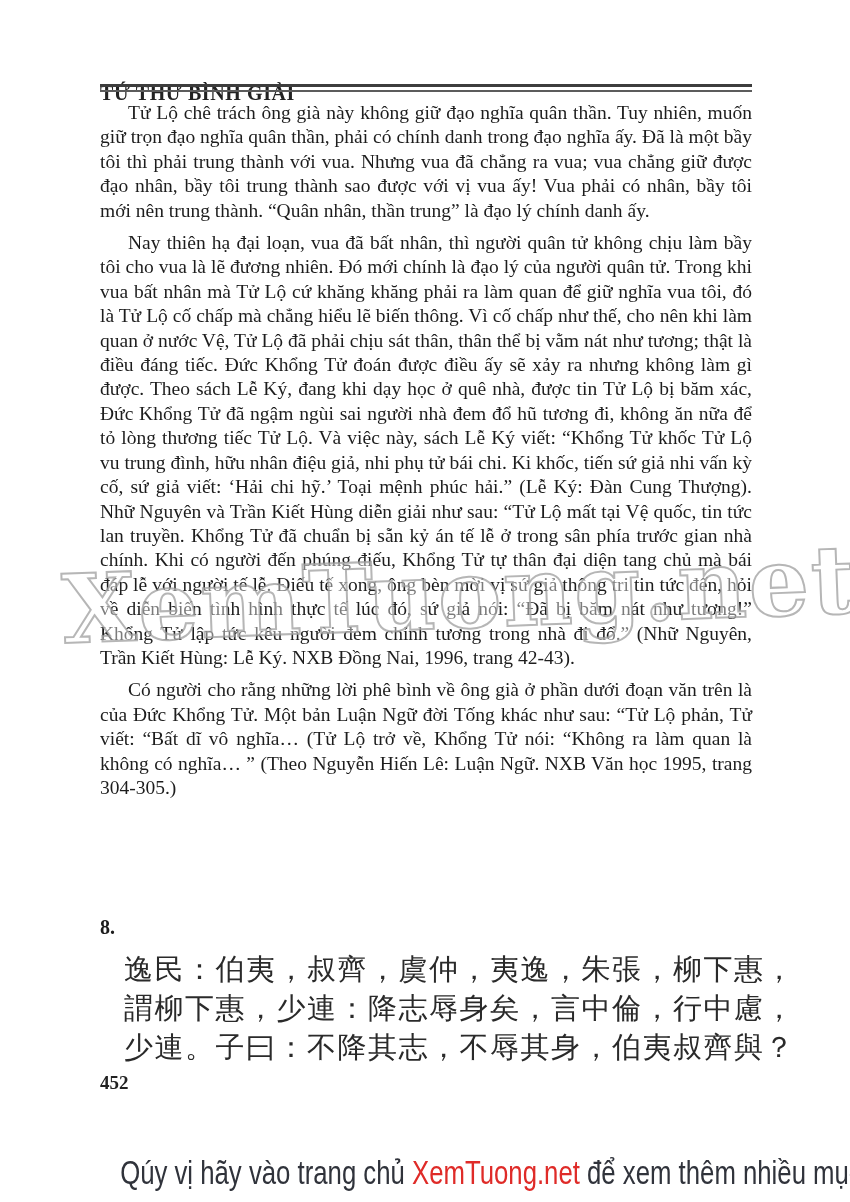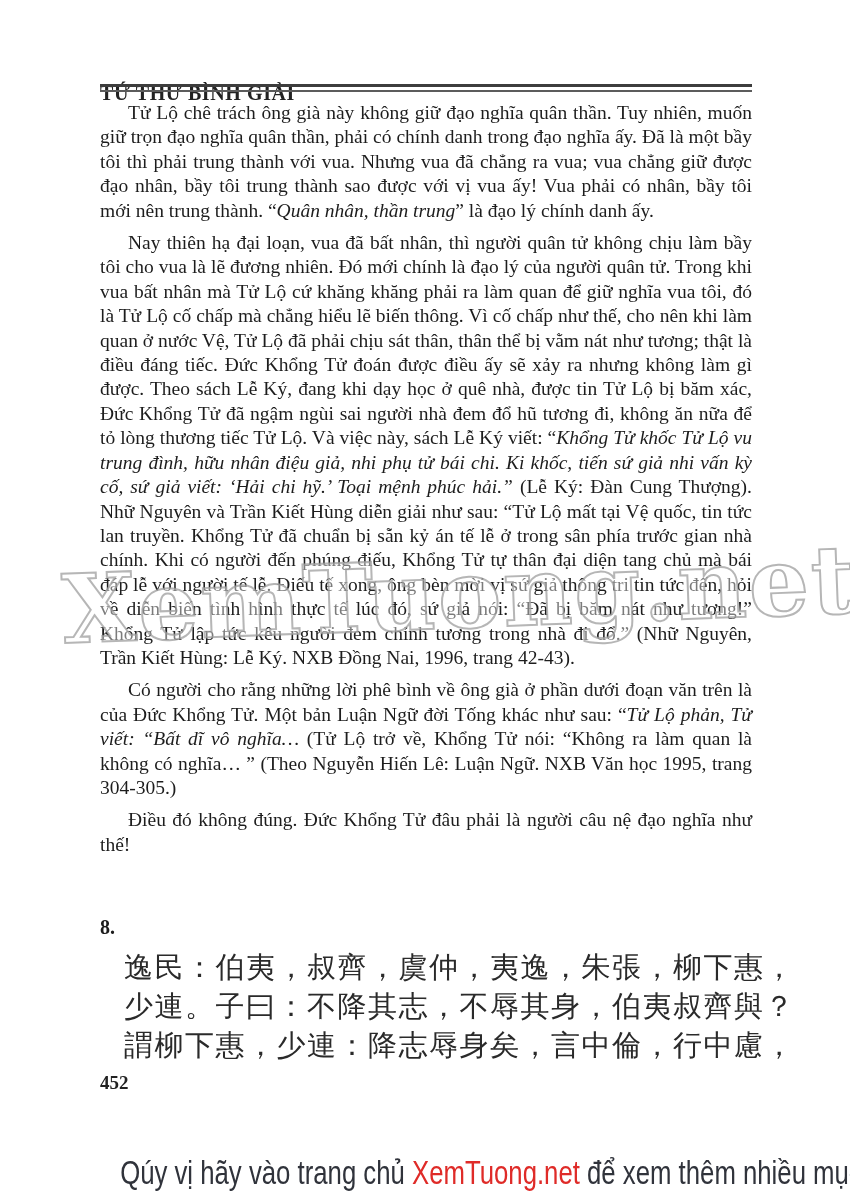--- a/index.html
+++ b/index.html
@@ -27,32 +27,32 @@
   }
 
   
   .content {
     position:absolute; left:100px; top:101px; width:652px;
     font-size:19.5px; line-height:24.4px;
     text-align:justify;
     color:#1d1d1d;
   }
   .para { margin:0 0 8px 0; text-indent:28px; }
-  .para span.italic { font-style:italic; }
+  .para span.italic { }
 
   .section-number {
     position:absolute; left:100px; top:916px;
     font-size:20px; font-weight:bold; color:#1d1d1d;
   }
 
   .chinese-block {
     position:absolute; left:124px; top:950px; width:640px;
     font-size:29px; line-height:39px; letter-spacing:1.5px;
     color:#2a2a2a;
-    font-family:Liberation Mono, monospace;
+    font-family:Liberation Serif, serif;
     text-align:center;
   }
   .chinese-line { white-space:nowrap; }
 
   .page-number {
     position:absolute; left:100px; top:1072px;
     font-size:19px; font-weight:bold; color:#222;text-align:right;
   }
 
   
@@ -92,29 +92,28 @@
 
   <div class="running-header">
     <span>TỨ THƯ BÌNH GIẢI</span>
   </div>
   <div class="header-rule"></div>
 
   <div class="content">
     <p class="para"><span>Tử Lộ chê trách ông già này không giữ đạo nghĩa quân thần. Tuy nhiên, muốn giữ trọn đạo nghĩa quân thần, phải có chính danh trong đạo nghĩa ấy. Đã là một bầy tôi thì phải trung thành với vua. Nhưng vua đã chẳng ra vua; vua chẳng giữ được đạo nhân, bầy tôi trung thành sao được với vị vua ấy! Vua phải có nhân, bầy tôi mới nên trung thành. “</span><span class="italic">Quân nhân, thần trung</span><span>” là đạo lý chính danh ấy.</span></p>
     <p class="para"><span>Nay thiên hạ đại loạn, vua đã bất nhân, thì người quân tử không chịu làm bầy tôi cho vua là lẽ đương nhiên. Đó mới chính là đạo lý của người quân tử. Trong khi vua bất nhân mà Tử Lộ cứ khăng khăng phải ra làm quan để giữ nghĩa vua tôi, đó là Tử Lộ cố chấp mà chẳng hiểu lẽ biến thông. Vì cố chấp như thế, cho nên khi làm quan ở nước Vệ, Tử Lộ đã phải chịu sát thân, thân thể bị vằm nát như tương; thật là điều đáng tiếc. Đức Khổng Tử đoán được điều ấy sẽ xảy ra nhưng không làm gì được. Theo sách Lễ Ký, đang khi dạy học ở quê nhà, được tin Tử Lộ bị băm xác, Đức Khổng Tử đã ngậm ngùi sai người nhà đem đổ hũ tương đi, không ăn nữa để tỏ lòng thương tiếc Tử Lộ. Và việc này, sách Lễ Ký viết: “</span><span class="italic">Khổng Tử khốc Tử Lộ vu trung đình, hữu nhân điệu giả, nhi phụ tử bái chi. Ki khốc, tiến sứ giả nhi vấn kỳ cố, sứ giả viết: ‘Hải chi hỹ.’ Toại mệnh phúc hải.”</span><span> (Lễ Ký: Đàn Cung Thượng). Nhữ Nguyên và Trần Kiết Hùng diễn giải như sau: “Tử Lộ mất tại Vệ quốc, tin tức lan truyền. Khổng Tử đã chuẩn bị sẵn kỷ án tế lễ ở trong sân phía trước gian nhà chính. Khi có người đến phúng điếu, Khổng Tử tự thân đại diện tang chủ mà bái đáp lễ với người tế lễ. Điếu tế xong, ông bèn mời vị sứ giả thông tri tin tức đến, hỏi về diễn biến tình hình thực tế lúc đó, sứ giả nói: “Đã bị băm nát như tương!” Khổng Tử lập tức kêu người đem chỉnh tương trong nhà đi đổ.” (Nhữ Nguyên, Trần Kiết Hùng: Lễ Ký. NXB Đồng Nai, 1996, trang 42-43).</span></p>
     <p class="para"><span>Có người cho rằng những lời phê bình về ông già ở phần dưới đoạn văn trên là của Đức Khổng Tử. Một bản Luận Ngữ đời Tống khác như sau: “</span><span class="italic">Tử Lộ phản, Tử viết: “Bất dĩ vô nghĩa…</span><span>  (Tử Lộ trở về, Khổng Tử nói: “Không ra làm quan là không có nghĩa… ” (Theo Nguyễn Hiến Lê: Luận Ngữ. NXB Văn học 1995, trang 304-305.)</span></p>
-    <p class="para"><span>Điều đó không đúng. Đức Khổng Tử đâu phải là người câu nệ đạo nghĩa như thế!</span></p>
   </div>
 
   <div class="section-number">8.</div>
 
   <div class="chinese-block">
     <div class="chinese-line">逸民：伯夷，叔齊，虞仲，夷逸，朱張，柳下惠，</div>
+    <div class="chinese-line">謂柳下惠，少連：降志辱身矣，言中倫，行中慮，</div>
     <div class="chinese-line">少連。子曰：不降其志，不辱其身，伯夷叔齊與？</div>
-    <div class="chinese-line">謂柳下惠，少連：降志辱身矣，言中倫，行中慮，</div>
   </div>
 
   <div class="page-number">452</div>
 
   <div class="watermark">XemTuong.net</div>
 
   <div class="footer">
     <span class="footer-inner"><span>Qúy vị hãy vào trang chủ </span><span class="footer-link">XemTuong.net</span><span> để xem thêm nhiều mục hay khác</span></span>
   </div>
 

